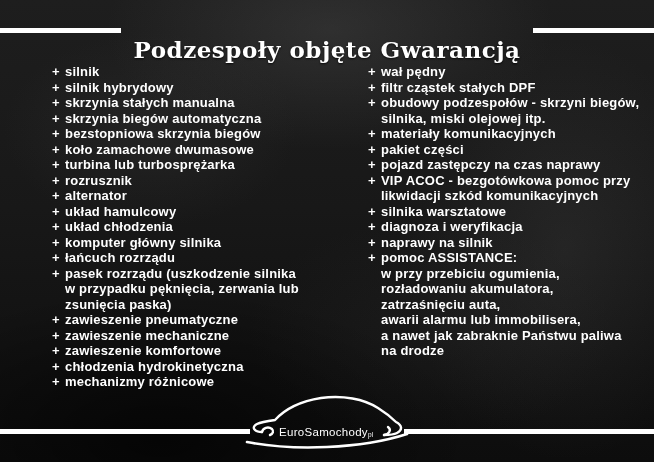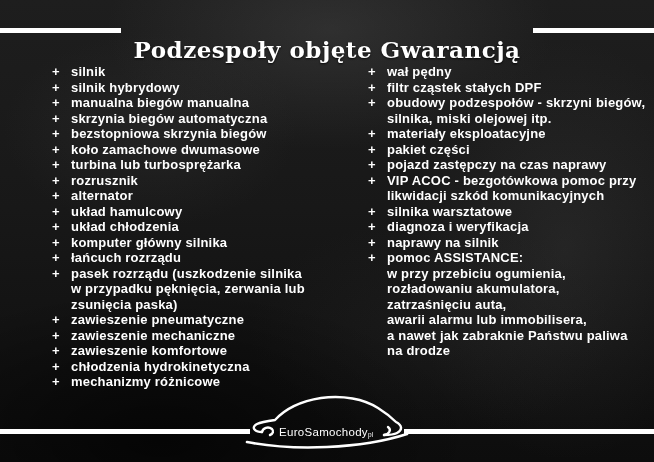--- a/index.html
+++ b/index.html
@@ -26,21 +26,21 @@
     font-family:"DejaVu Serif",serif;font-weight:bold;
     font-size:23px;letter-spacing:.5px;white-space:nowrap;
     text-shadow:0 1px 2px rgba(0,0,0,.8);
     margin-top:39px;
   }
   .col{position:absolute;top:64px;}
   .col.left{left:52px;width:312px;}
   .col.right{left:368px;width:286px;}
   .item{display:flex;font-size:13px;font-weight:bold;line-height:15.5px;letter-spacing:.2px;}
   .plus{flex:0 0 13px;}
-  .txt{flex:1 1 auto;margin-left:6px;}
+  .txt{flex:1 1 auto;}
   .bottom-bar{position:absolute;top:429px;height:5px;background:#fff;}
   .bottom-bar.left{left:0;width:250px;}
   .bottom-bar.right{right:0;width:250px;}
   .logo{position:absolute;left:245px;top:390px;width:164px;height:62px;}
   .logo svg{display:block;width:100%;height:100%;}
 </style>
 </head>
 <body>
 
 <div class="stage">
@@ -55,21 +55,21 @@
       <div class="item">
         <span class="plus">+</span>
         <span class="txt">silnik</span>
       </div>
       <div class="item">
         <span class="plus">+</span>
         <span class="txt">silnik hybrydowy</span>
       </div>
       <div class="item">
         <span class="plus">+</span>
-        <span class="txt">manualna biegów manualna</span>
+        <span class="txt">skrzynia stałych manualna</span>
       </div>
       <div class="item">
         <span class="plus">+</span>
         <span class="txt">skrzynia biegów automatyczna</span>
       </div>
       <div class="item">
         <span class="plus">+</span>
         <span class="txt">bezstopniowa skrzynia biegów</span>
       </div>
       <div class="item">
@@ -137,21 +137,21 @@
       <div class="item">
         <span class="plus">+</span>
         <span class="txt">filtr cząstek stałych DPF</span>
       </div>
       <div class="item">
         <span class="plus">+</span>
         <span class="txt">obudowy podzespołów - skrzyni biegów,<br>silnika, miski olejowej itp.</span>
       </div>
       <div class="item">
         <span class="plus">+</span>
-        <span class="txt">materiały eksploatacyjne</span>
+        <span class="txt">materiały komunikacyjnych</span>
       </div>
       <div class="item">
         <span class="plus">+</span>
         <span class="txt">pakiet części</span>
       </div>
       <div class="item">
         <span class="plus">+</span>
         <span class="txt">pojazd zastępczy na czas naprawy</span>
       </div>
       <div class="item">

